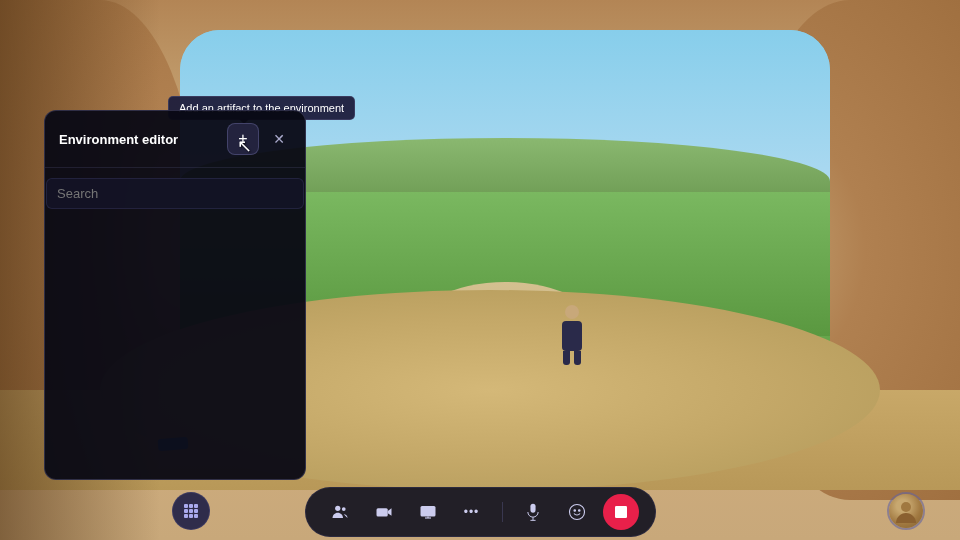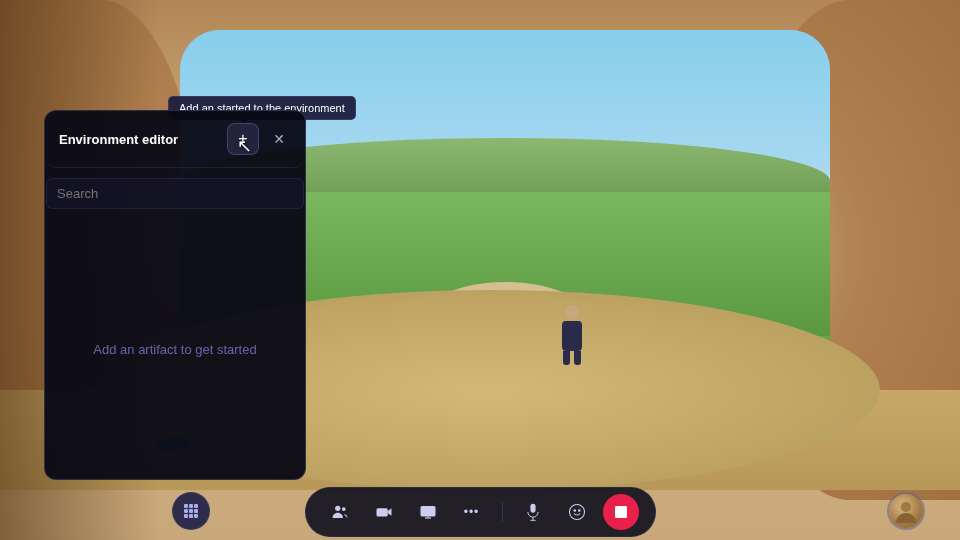--- a/index.html
+++ b/index.html
@@ -192,21 +192,20 @@
       flex-direction: column;
       overflow: hidden;
     }
 
     .editor-header {
       display: flex;
       align-items: center;
       justify-content: space-between;
       padding: 12px 14px;
       border-bottom: 1px solid rgba(60, 60, 90, 0.4);
-      border-radius: 12px;
     }
 
     .editor-title {
       color: #ffffff;
       font-size: 13px;
       font-weight: 600;
     }
 
     .header-actions {
       display: flex;
@@ -429,21 +428,21 @@
     <div class="avatar-head"></div>
     <div class="avatar-body"></div>
     <div class="avatar-legs">
       <div class="avatar-leg"></div>
       <div class="avatar-leg"></div>
     </div>
   </div>
 </div>
 
 <div class="tooltip">
-  <span>Add an started to the environment</span>
+  <span>Add an artifact to the environment</span>
 </div>
 
 <div class="editor-panel">
   <div class="editor-header">
     <span class="editor-title">Environment editor</span>
     <div class="header-actions">
       <div class="add-btn">
         <span>+</span>
       </div>
       <div class="close-btn">
@@ -451,23 +450,20 @@
       </div>
     </div>
   </div>
 
   <div class="editor-search">
     <div class="search-input-wrapper">
       <input type="text" class="search-input-field" placeholder="Search" style="">
     </div>
   </div>
 
-  <div class="editor-content">
-    <span class="empty-state-text">Add an artifact to get started</span>
-  </div>
 </div>
 
 <div class="cursor-overlay">↖</div>
 
 <div class="bottom-toolbar">
 
   <div class="toolbar-left">
     <div class="toolbar-side-btn">
       <svg width="16" height="16" viewBox="0 0 16 16" fill="currentColor">
         <rect x="1" y="1" width="4" height="4" rx="1"></rect>

